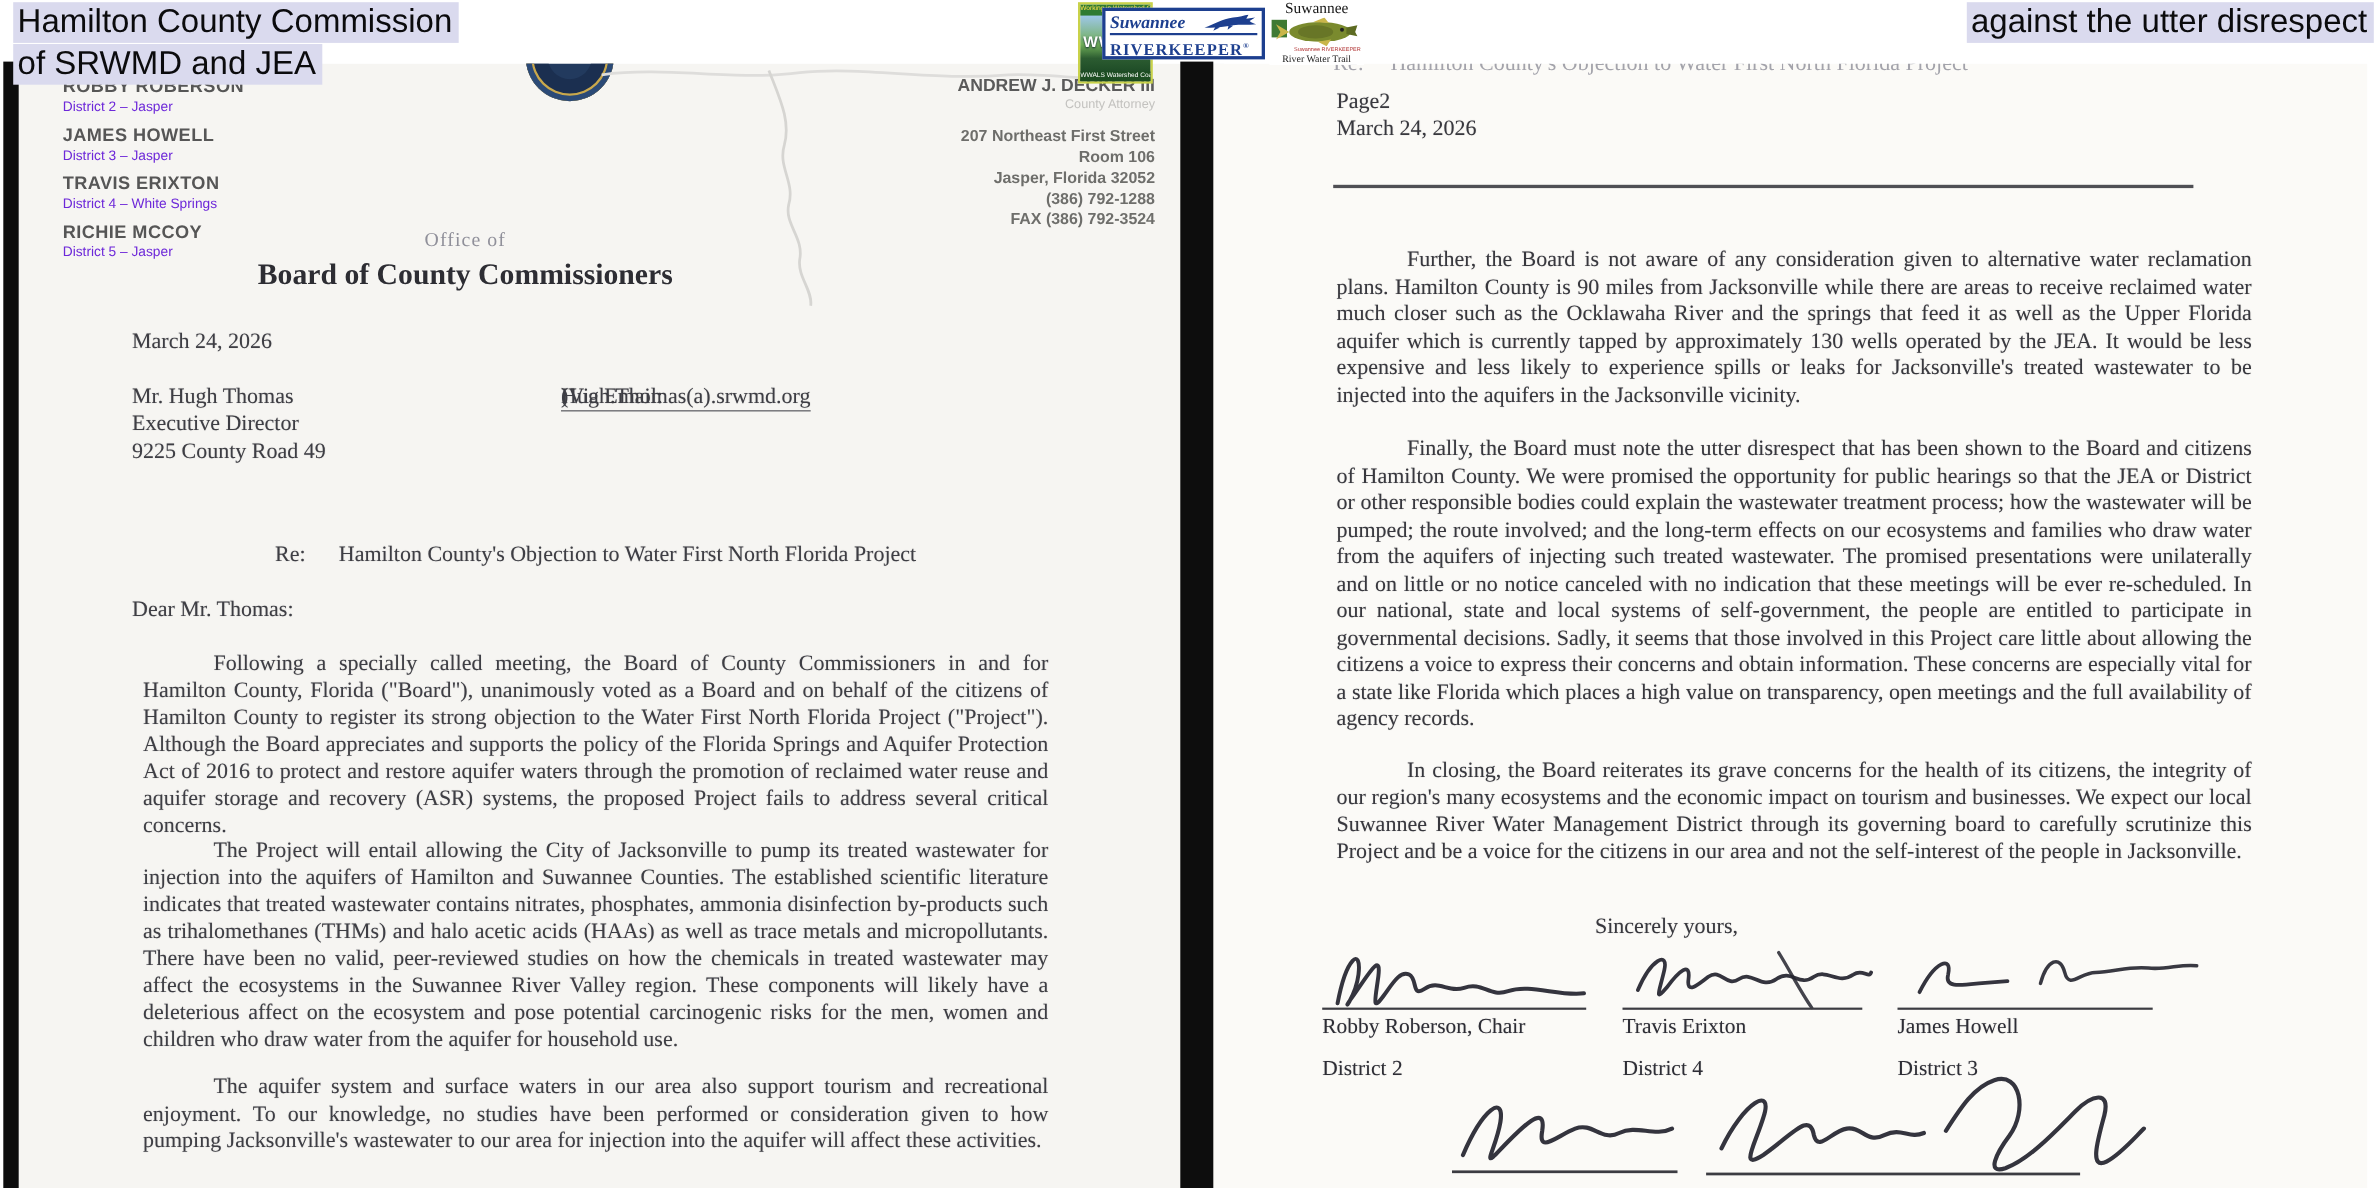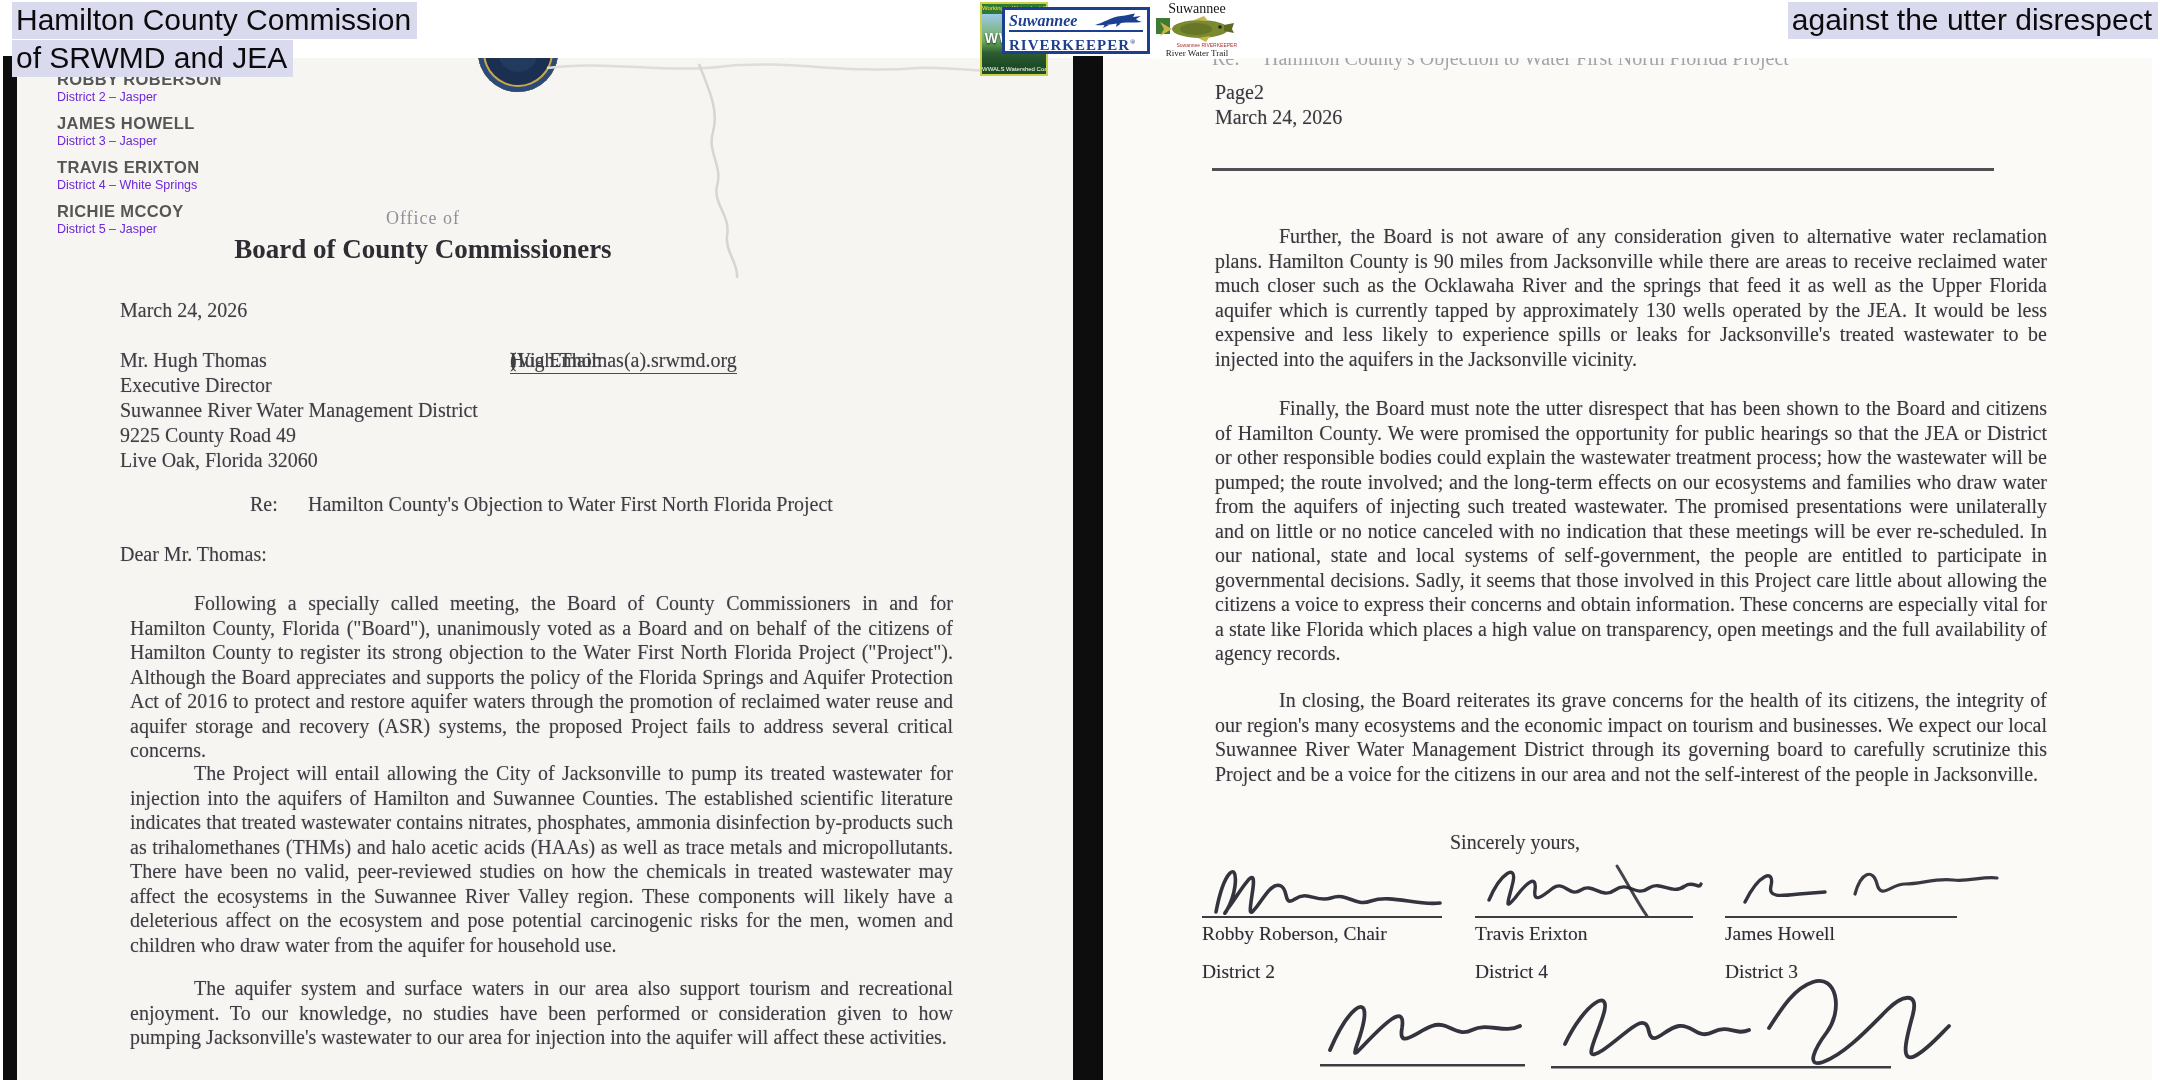--- a/index.html
+++ b/index.html
@@ -148,32 +148,41 @@
       <div class="comm">
         <div class="comm-name">TRAVIS ERIXTON</div>
         <div class="comm-district">District 4 – White Springs</div>
       </div>
       <div class="comm">
         <div class="comm-name">RICHIE MCCOY</div>
         <div class="comm-district">District 5 – Jasper</div>
       </div>
     </div>
 
+    <div class="attorney">
+      <div class="att-name">ANDREW J. DECKER III</div>
+      <div class="att-title">County Attorney</div>
+      <div class="att-address">
+        <div>207 Northeast First Street</div>
+        <div>Room 106</div>
+        <div>Jasper, Florida 32052</div>
+        <div>(386) 792-1288</div>
+        <div>FAX (386) 792-3524</div>
+      </div>
+    </div>
 
     <div class="office-of">Office of</div>
     <div class="board-title">Board of County Commissioners</div>
 
     <div class="doc-text" style="left:103px;top:240px;">March 24, 2026</div>
 
     <div class="doc-text" style="left:103px;top:290px;width:400px;">
       <div style="position:relative;">Mr. Hugh Thomas</div>
       <div style="position:relative;">Executive Director</div>
-      <div style="position:relative;">Suwannee River Water Management District</div>
       <div style="position:relative;">9225 County Road 49</div>
-      <div style="position:relative;">Live Oak, Florida 32060</div>
     </div>
 
     <div class="doc-text" style="left:493px;top:290px;white-space:nowrap;">
       <span>(Via Email: </span>
         <span class="underlink">Hugh.Thomas(a).srwmd.org</span>
         <span>)</span>
     </div>
 
     <div class="doc-text" style="left:233px;top:434px;white-space:nowrap;">
       <span>Re:</span>

